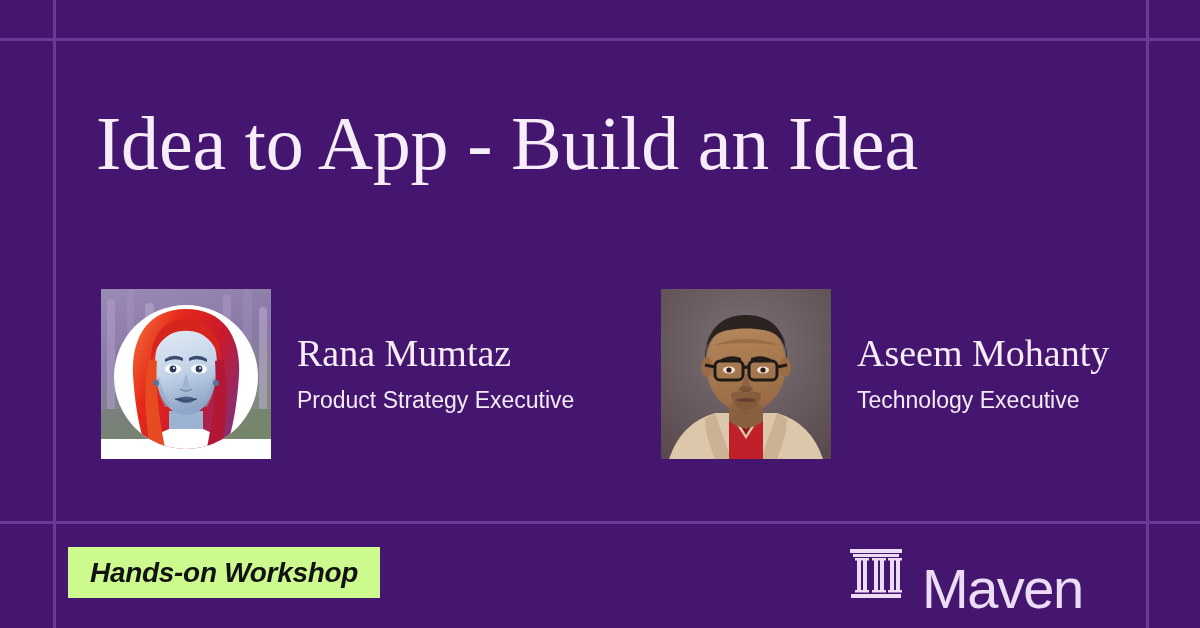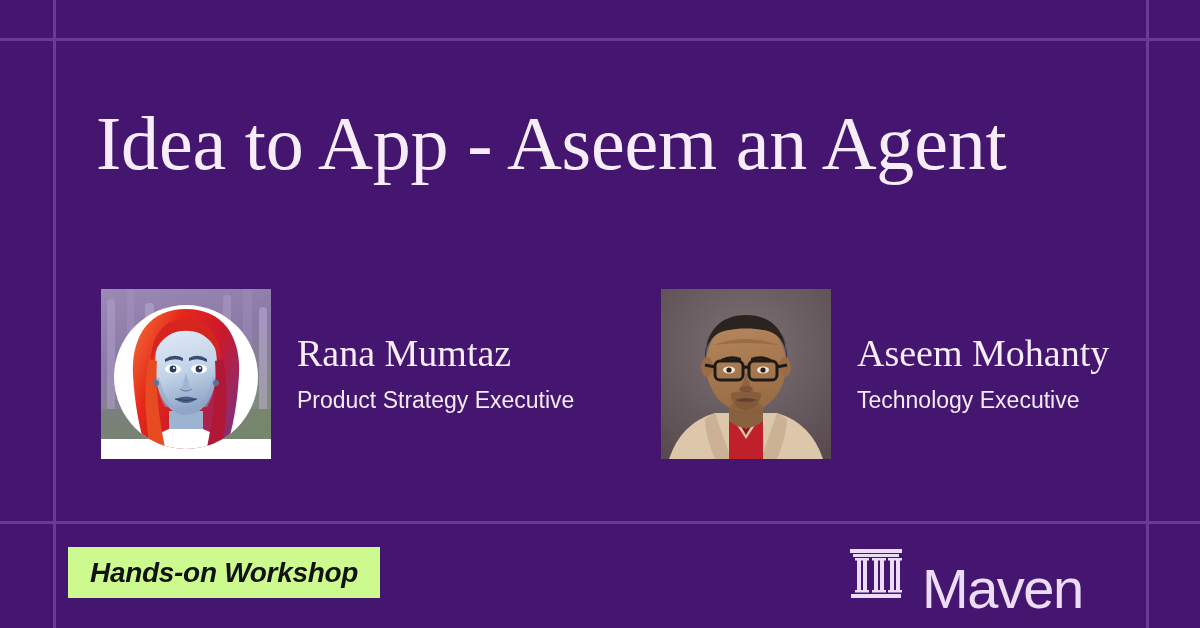--- a/index.html
+++ b/index.html
@@ -149,21 +149,21 @@
 </head>
 <body>
 
 <div class="slide">
 
   <div class="gridline v gl-v-left"></div>
   <div class="gridline v gl-v-right"></div>
   <div class="gridline h gl-h-top"></div>
   <div class="gridline h gl-h-bottom"></div>
 
-  <div class="title">Idea to App - Aseem an Agent</div>
+  <div class="title">Idea to App - Build an Idea</div>
 
   <div class="speakers">
 
     <div class="speaker speaker-2">
       <div class="avatar">
         <svg viewBox="0 0 170 170" xmlns="http://www.w3.org/2000/svg" aria-hidden="true">
           <defs>
             <radialGradient id="bgphoto" cx="0.5" cy="0.35" r="0.8">
               <stop offset="0" stop-color="#7d7175"></stop>
               <stop offset="1" stop-color="#57494d"></stop>

